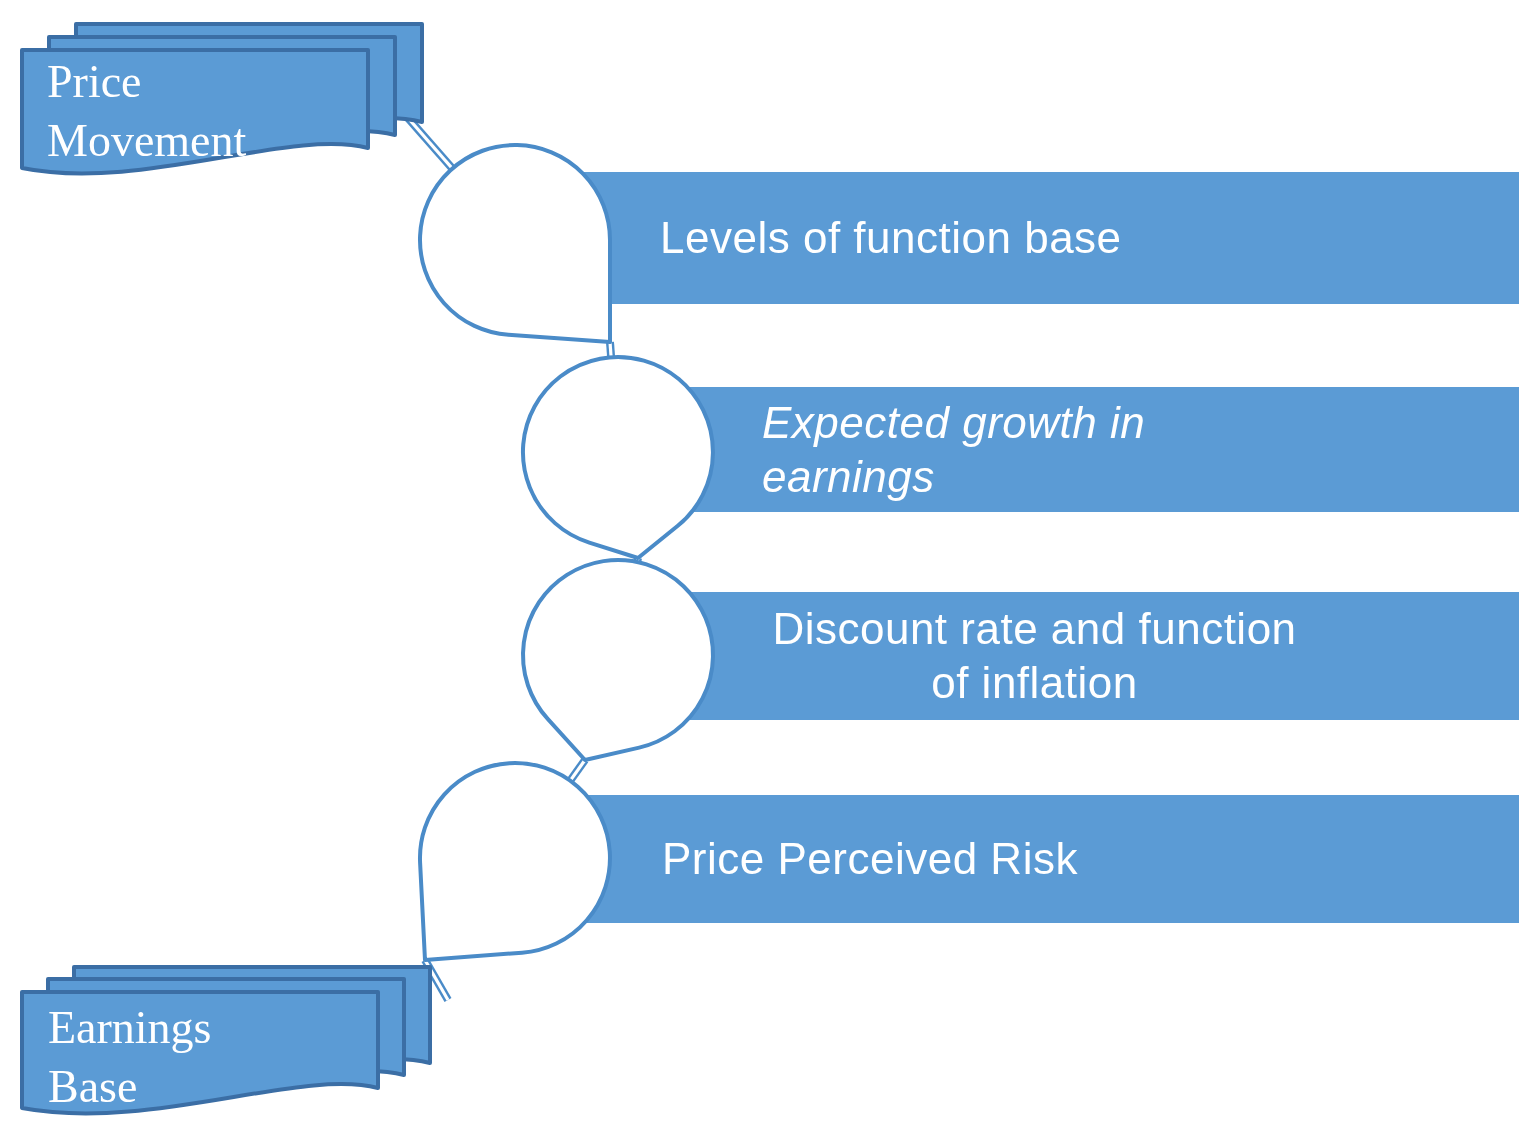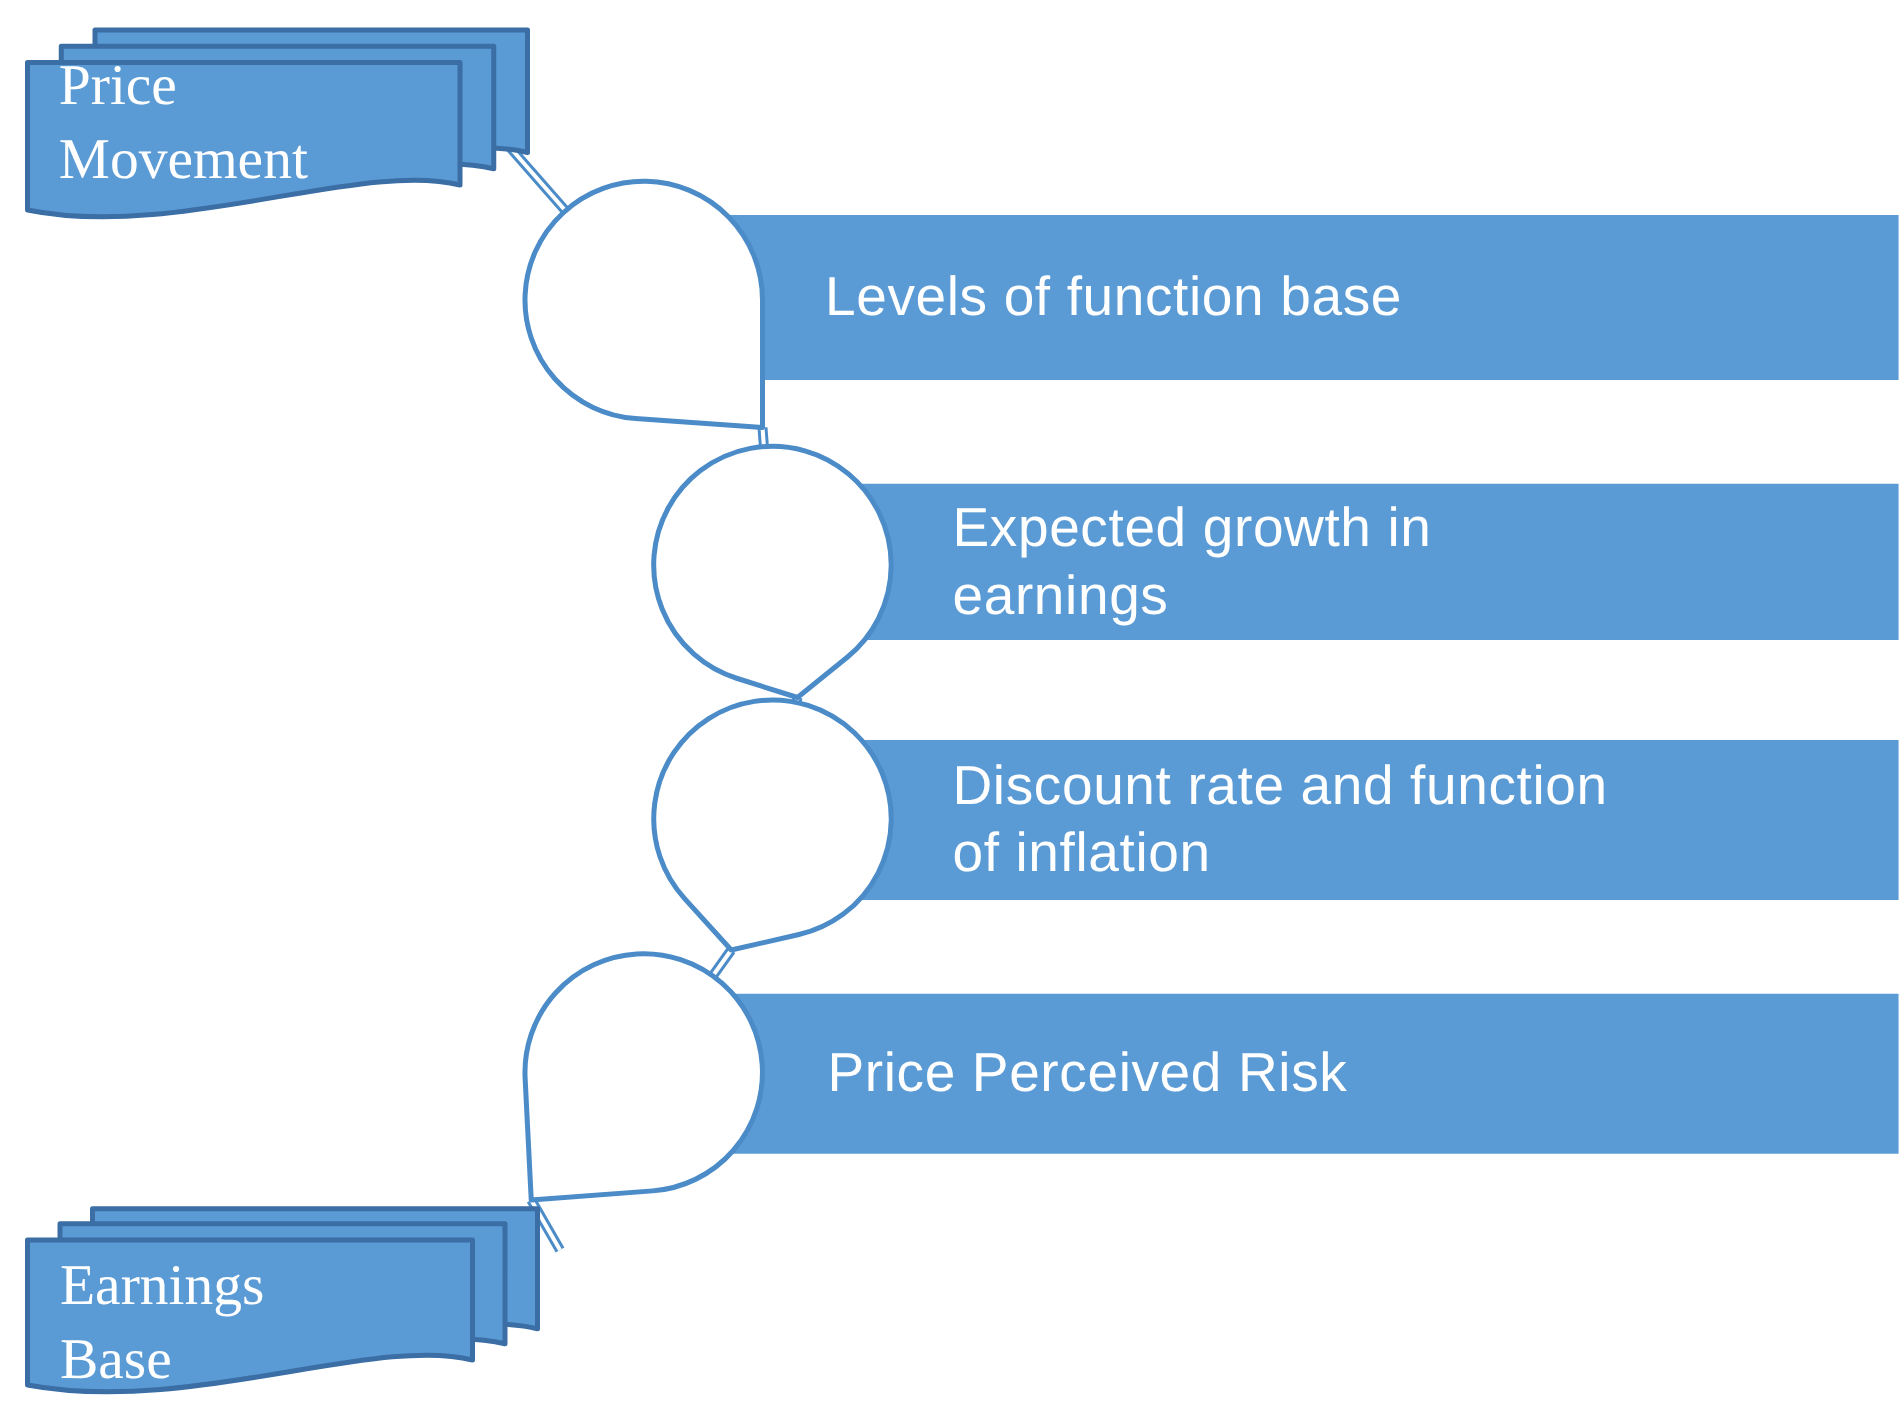--- a/index.html
+++ b/index.html
@@ -29,39 +29,39 @@
     color:var(--label-color);
     font-size:44px;
     line-height:54px;
     letter-spacing:0.5px;
   }
   .bar .bar-label{display:block;}
   #bar-1{left:556px;top:172px;width:944px;height:132px;padding-left:104px;}
   #bar-2{left:628px;top:387px;width:872px;height:125px;padding-left:134px;}
   #bar-3{left:628px;top:592px;width:872px;height:128px;padding-left:134px;}
   #bar-4{left:556px;top:795px;width:944px;height:128px;padding-left:106px;}
-  #bar-2 .bar-label{max-width:450px;}
-  #bar-3 .bar-label{max-width:545px;}
+  #bar-2 .bar-label{max-width:450px;font-style:italic;}
+  #bar-3 .bar-label{max-width:545px;text-align:center;}
   
   #shape-layer{
     position:absolute;left:0;top:0;z-index:2;
   }
   .conn-outer{fill:none;stroke:var(--connector);stroke-width:8;}
   .conn-inner{fill:none;stroke:var(--background);stroke-width:3.2;}
   .pin{fill:#ffffff;stroke:var(--pin-stroke);stroke-width:4;stroke-linejoin:round;}
   .doc-page{fill:var(--shape-fill);stroke:var(--shape-border);stroke-width:4;stroke-linejoin:round;}
   
   .doc-label{
     position:absolute;z-index:3;
     color:var(--label-color);
     font-family:"Liberation Serif", serif;
     font-size:46px;
     line-height:59px;
   }
-  #price-label{left:47px;top:38px;width:260px;}
+  #price-label{left:47px;top:52px;width:260px;}
   #earnings-label{left:48px;top:998px;width:210px;}
 </style>
 </head>
 <body>
 
 <div id="canvas">
 
   <div class="bar" id="bar-1">
     <span class="bar-label">Levels of function base</span>
   </div>

